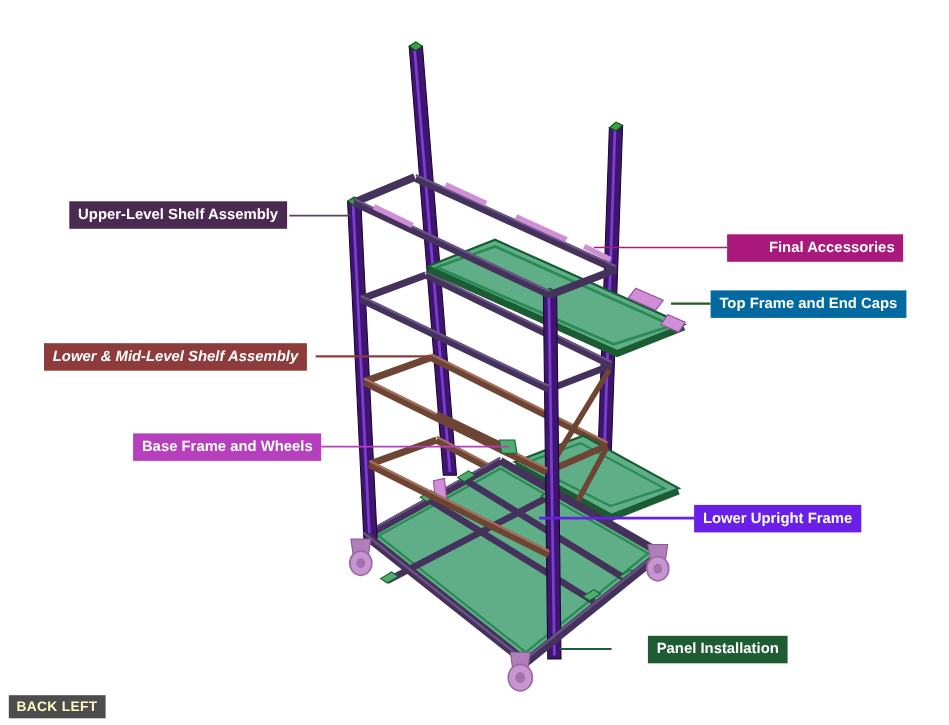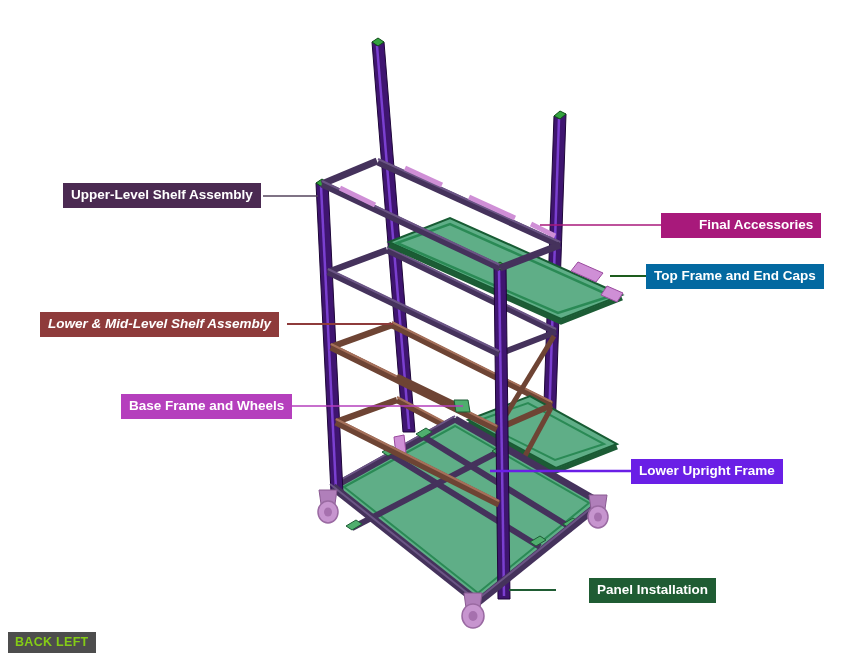--- a/index.html
+++ b/index.html
@@ -146,15 +146,15 @@
   </svg>
 
   <div class="callout" style="left: 63px; top: 183px; background-color: rgb(75, 42, 82);">Upper-Level Shelf Assembly</div>
   <div class="callout" style="left: 661px; top: 213px; background-color: rgb(168, 25, 123); padding-left: 38px;">Final Accessories</div>
   <div class="callout" style="left: 646px; top: 264px; background-color: #0369a1;">Top Frame and End Caps</div>
   <div class="callout" style="left: 40px; top: 312px; background-color: rgb(142, 59, 59); font-style: italic;">Lower &amp; Mid-Level Shelf Assembly</div>
   <div class="callout" style="left: 121px; top: 394px; background-color: rgb(181, 63, 189); text-align: center;">Base Frame and Wheels</div>
   <div class="callout" style="left: 631px; top: 459px; background-color: rgb(106, 31, 230);">Lower Upright Frame</div>
   <div class="callout" style="left: 556px; top: 578px; background-color: rgb(31, 92, 51); margin-left: 33px;">Panel Installation</div>
 
-  <div class="view-badge" style="left: 8px; top: 632px; background-color: rgb(77, 77, 77); color: #84cc16;">BACK LEFT</div>
+  <div class="view-badge" style="left: 8px; top: 632px; background-color: rgb(77, 77, 77); color: #fef9c3;">BACK LEFT</div>
 
 </div>
 
 </body></html>

